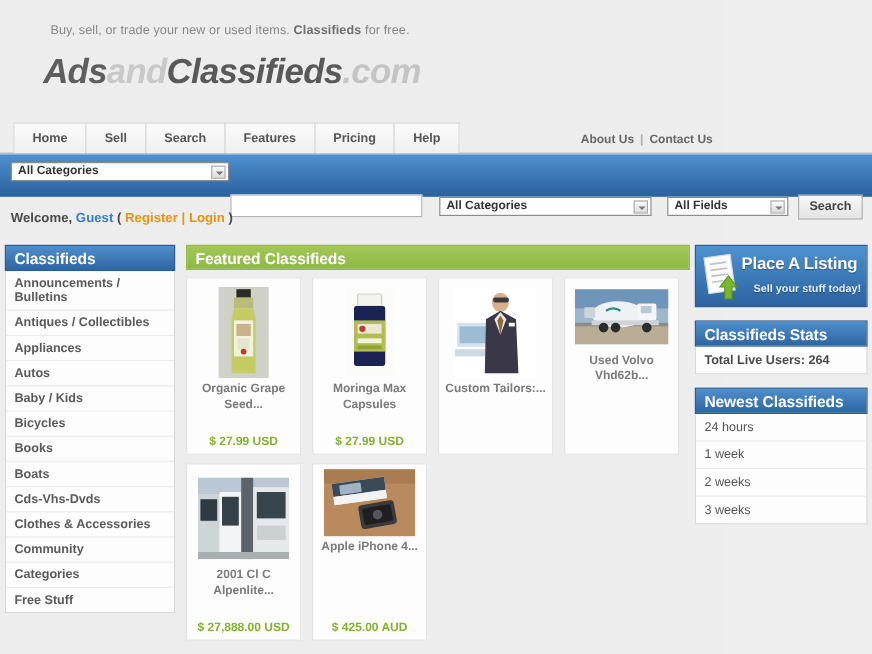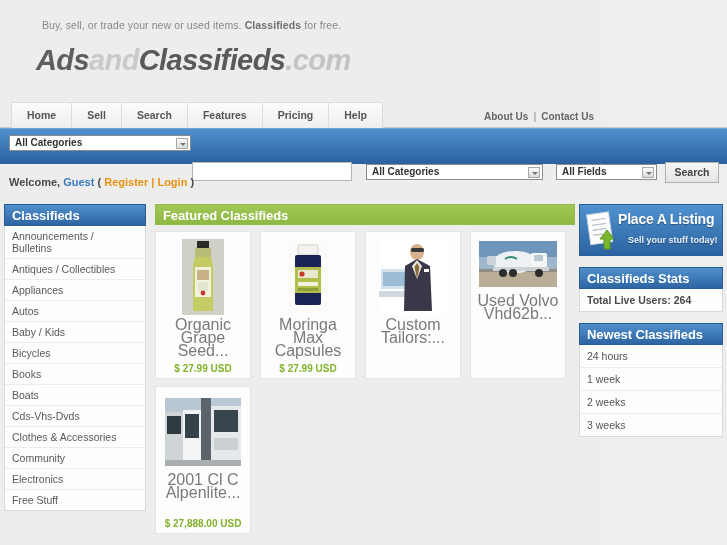--- a/index.html
+++ b/index.html
@@ -137,21 +137,21 @@
     letter-spacing: -0.1px;
   }
   .panel-head.green {
     background: linear-gradient(#a2c756, #8eb844);
     border: 1px solid #93bb49;
     height: 21px; line-height: 21px;
     font-size: 13px;
   }
   .panel-body { background: #fdfdfd; border: 1px solid #dadada; border-top: none; }
   .cat-item {
-    font-size: 10.5px; font-weight: normal; color: #5a5a5a;
+    font-size: 10.5px; font-weight: bold; color: #5a5a5a;
     padding: 4px 10px 4px 7px;
     border-bottom: 1px solid #ececec;
     line-height: 12px;
   }
   .cat-item:last-child { border-bottom: none; }
 
   
   .featwrap { margin-top: 6px; }
   .grid { display: flex; flex-wrap: wrap; }
   .card {
@@ -160,21 +160,21 @@
     background: #fdfdfd;
     border: 1px solid #e4e4e4;
     position: relative;
     text-align: center;
   }
   .card .thumb {
     height: 78px; margin-top: 6px;
     display: flex; align-items: center; justify-content: center;
   }
   .card .title {
-    font-size: 16px; color: #7a7a7a; font-weight: normal;
+    font-size: 10px; color: #7a7a7a; font-weight: bold;
     line-height: 13px; padding: 0 4px; margin-top: 2px;
   }
   .card .price {
     position: absolute; bottom: 4px; left: 0; right: 0;
     font-size: 10px; font-weight: bold; color: #82b32b;
   }
   .card.short .thumb { height: 52px; }
   .card.short .title { margin-top: 4px; }
 
   
@@ -268,21 +268,21 @@
       <div class="cat-item">Antiques / Collectibles</div>
       <div class="cat-item">Appliances</div>
       <div class="cat-item">Autos</div>
       <div class="cat-item">Baby / Kids</div>
       <div class="cat-item">Bicycles</div>
       <div class="cat-item">Books</div>
       <div class="cat-item">Boats</div>
       <div class="cat-item">Cds-Vhs-Dvds</div>
       <div class="cat-item">Clothes &amp; Accessories</div>
       <div class="cat-item">Community</div>
-      <div class="cat-item">Electronics</div>
+      <div class="cat-item">Categories</div>
       <div class="cat-item">Free Stuff</div>
     </div>
   </div>
 
   <div class="midcol">
     <div class="panel-head green">Featured Classifieds</div>
     <div class="featwrap">
       <div class="grid">
 
         <div class="card">
@@ -373,20 +373,41 @@
               <rect x="46" y="8" width="30" height="60" fill="#e6e9eb"></rect>
               <rect x="49" y="12" width="24" height="22" fill="#39454d"></rect>
               <rect x="49" y="40" width="24" height="12" fill="#cbd0d3"></rect>
               <rect x="0" y="62" width="76" height="6" fill="#a9aeb1"></rect>
             </svg>
           </div>
           <div class="title">2001 Cl C Alpenlite...</div>
           <div class="price">$ 27,888.00 USD</div>
         </div>
 
+        <div class="card short">
+          <div class="thumb">
+            <svg width="76" height="56" viewBox="0 0 76 56">
+              <rect x="0" y="0" width="76" height="56" fill="#b98a5e"></rect>
+              <rect x="0" y="0" width="76" height="12" fill="#a97c52"></rect>
+              <g transform="rotate(-8 38 22)">
+                <rect x="8" y="8" width="44" height="18" fill="#e9eaec"></rect>
+                <rect x="8" y="8" width="44" height="11" fill="#3c4a58"></rect>
+                <rect x="14" y="10" width="18" height="8" rx="1" fill="#9fb3c4"></rect>
+                <rect x="8" y="19" width="44" height="7" fill="#f2f3f4"></rect>
+              </g>
+              <g transform="rotate(-10 44 40)">
+                <rect x="30" y="28" width="30" height="20" rx="3" fill="#3a3a3c"></rect>
+                <rect x="33" y="31" width="24" height="14" rx="2" fill="#1f1f22"></rect>
+                <circle cx="45" cy="38" r="4" fill="#55565a"></circle>
+              </g>
+            </svg>
+          </div>
+          <div class="title">Apple iPhone 4...</div>
+          <div class="price">$ 425.00 AUD</div>
+        </div>
 
       </div>
     </div>
   </div>
 
   <div class="rightcol">
 
     <div class="placead">
       <svg class="doc-icon" viewBox="0 0 32 40">
         <g transform="rotate(-8 16 20)">

